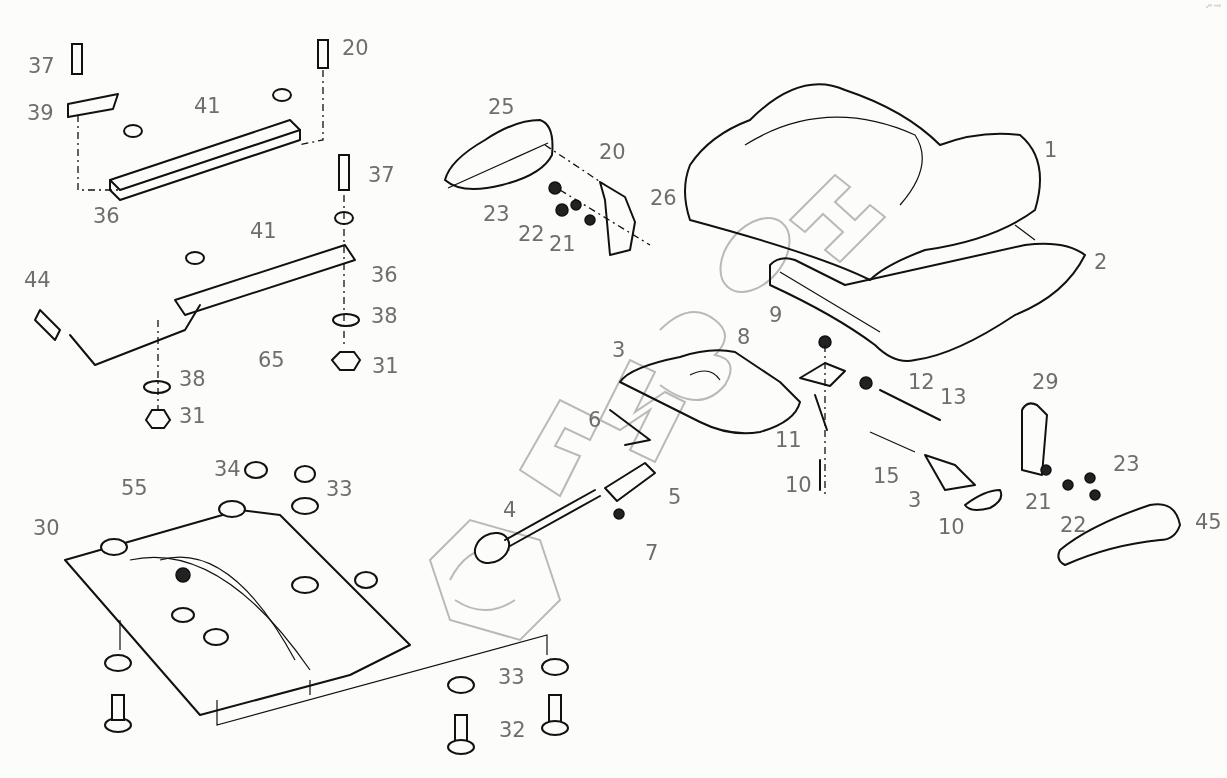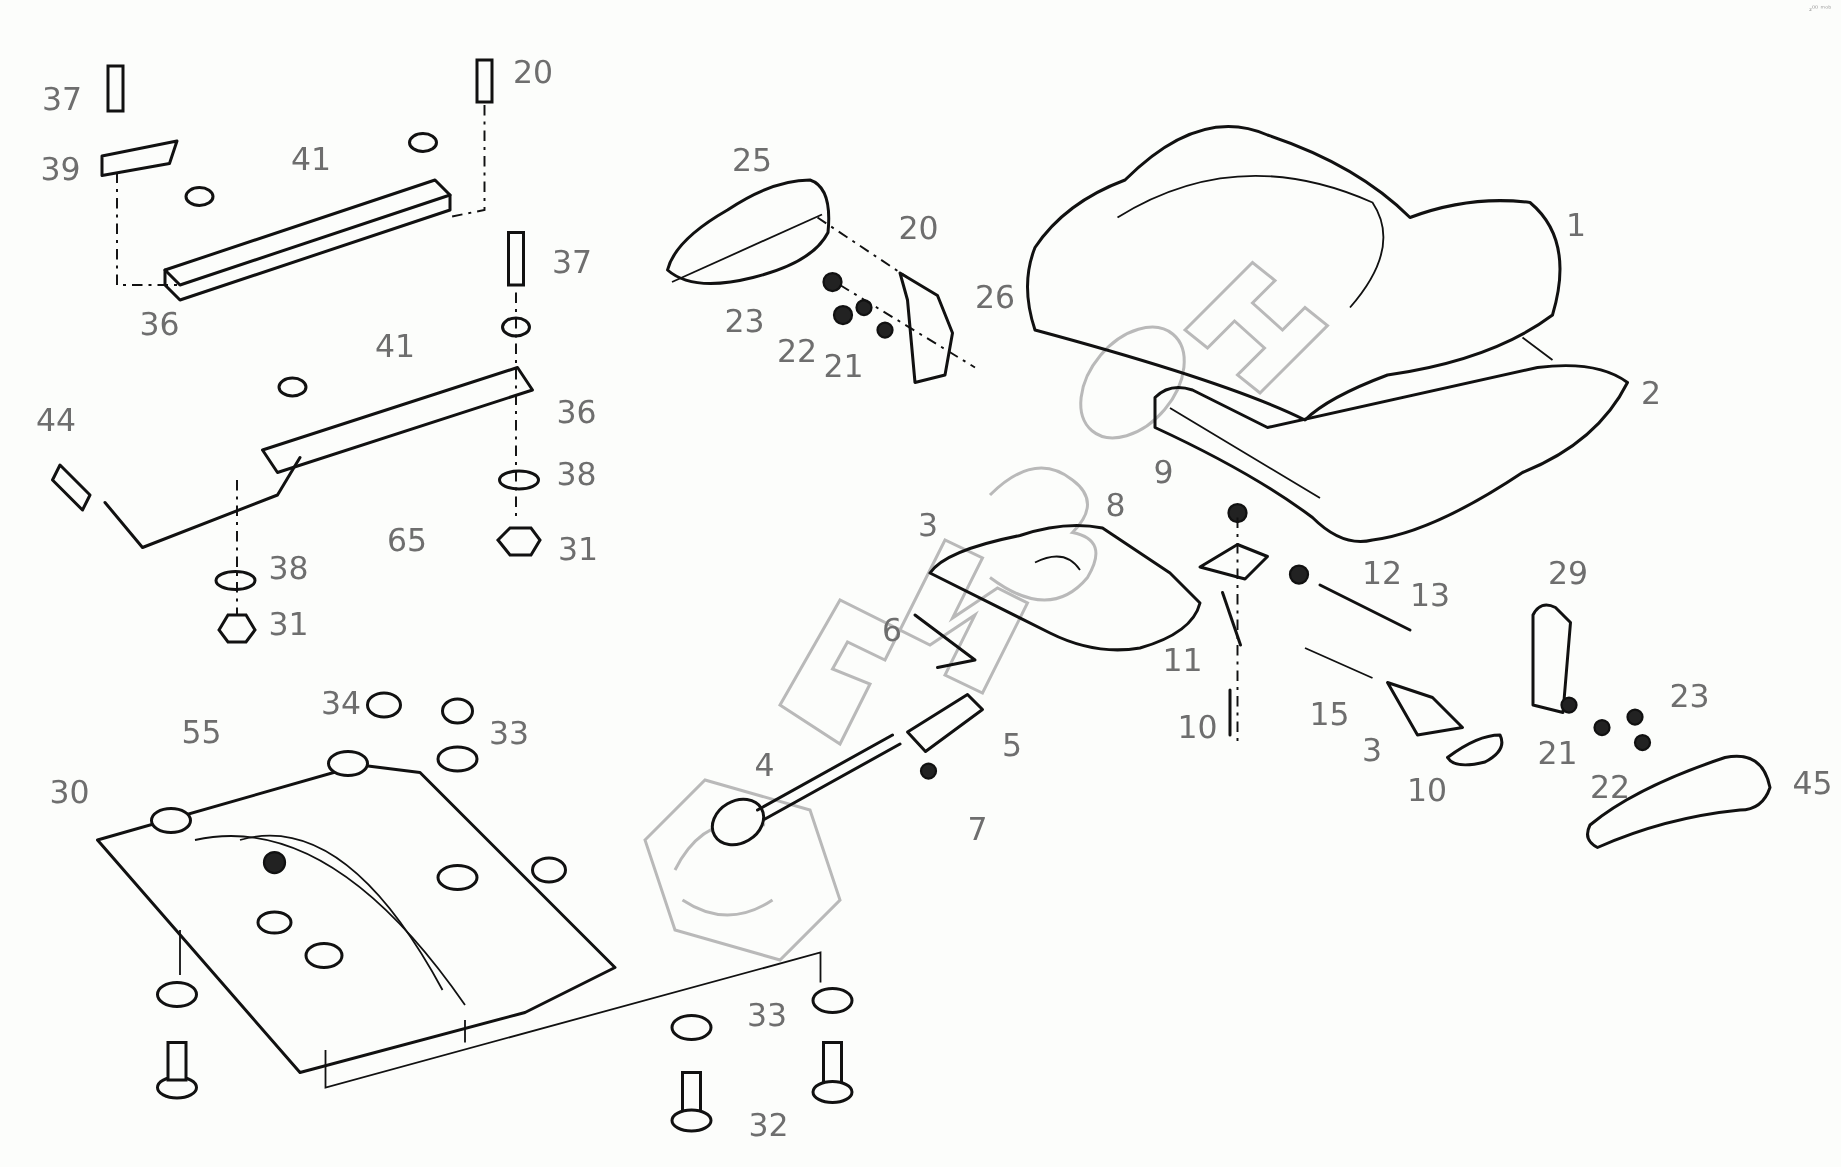--- a/index.html
+++ b/index.html
@@ -181,21 +181,21 @@
 <span class="callout" style="left:650px;top:188px">26</span>
 <span class="callout" style="left:488px;top:97px">25</span>
 <span class="callout" style="left:1032px;top:372px">29</span>
 <span class="callout" style="left:1025px;top:492px">21</span>
 <span class="callout" style="left:1060px;top:515px">22</span>
 <span class="callout" style="left:1113px;top:454px">23</span>
 <span class="callout" style="left:1195px;top:512px">45</span>
 <span class="callout" style="left:33px;top:518px">30</span>
 <span class="callout" style="left:372px;top:356px">31</span>
 <span class="callout" style="left:179px;top:406px">31</span>
-<span class="callout" style="left:499px;top:740px">32</span>
+<span class="callout" style="left:499px;top:720px">32</span>
 <span class="callout" style="left:498px;top:667px">33</span>
 <span class="callout" style="left:326px;top:479px">33</span>
 <span class="callout" style="left:214px;top:459px">34</span>
 <span class="callout" style="left:121px;top:478px">55</span>
 <span class="callout" style="left:93px;top:206px">36</span>
 <span class="callout" style="left:371px;top:265px">36</span>
 <span class="callout" style="left:28px;top:56px">37</span>
 <span class="callout" style="left:368px;top:165px">37</span>
 <span class="callout" style="left:371px;top:306px">38</span>
 <span class="callout" style="left:179px;top:369px">38</span>

